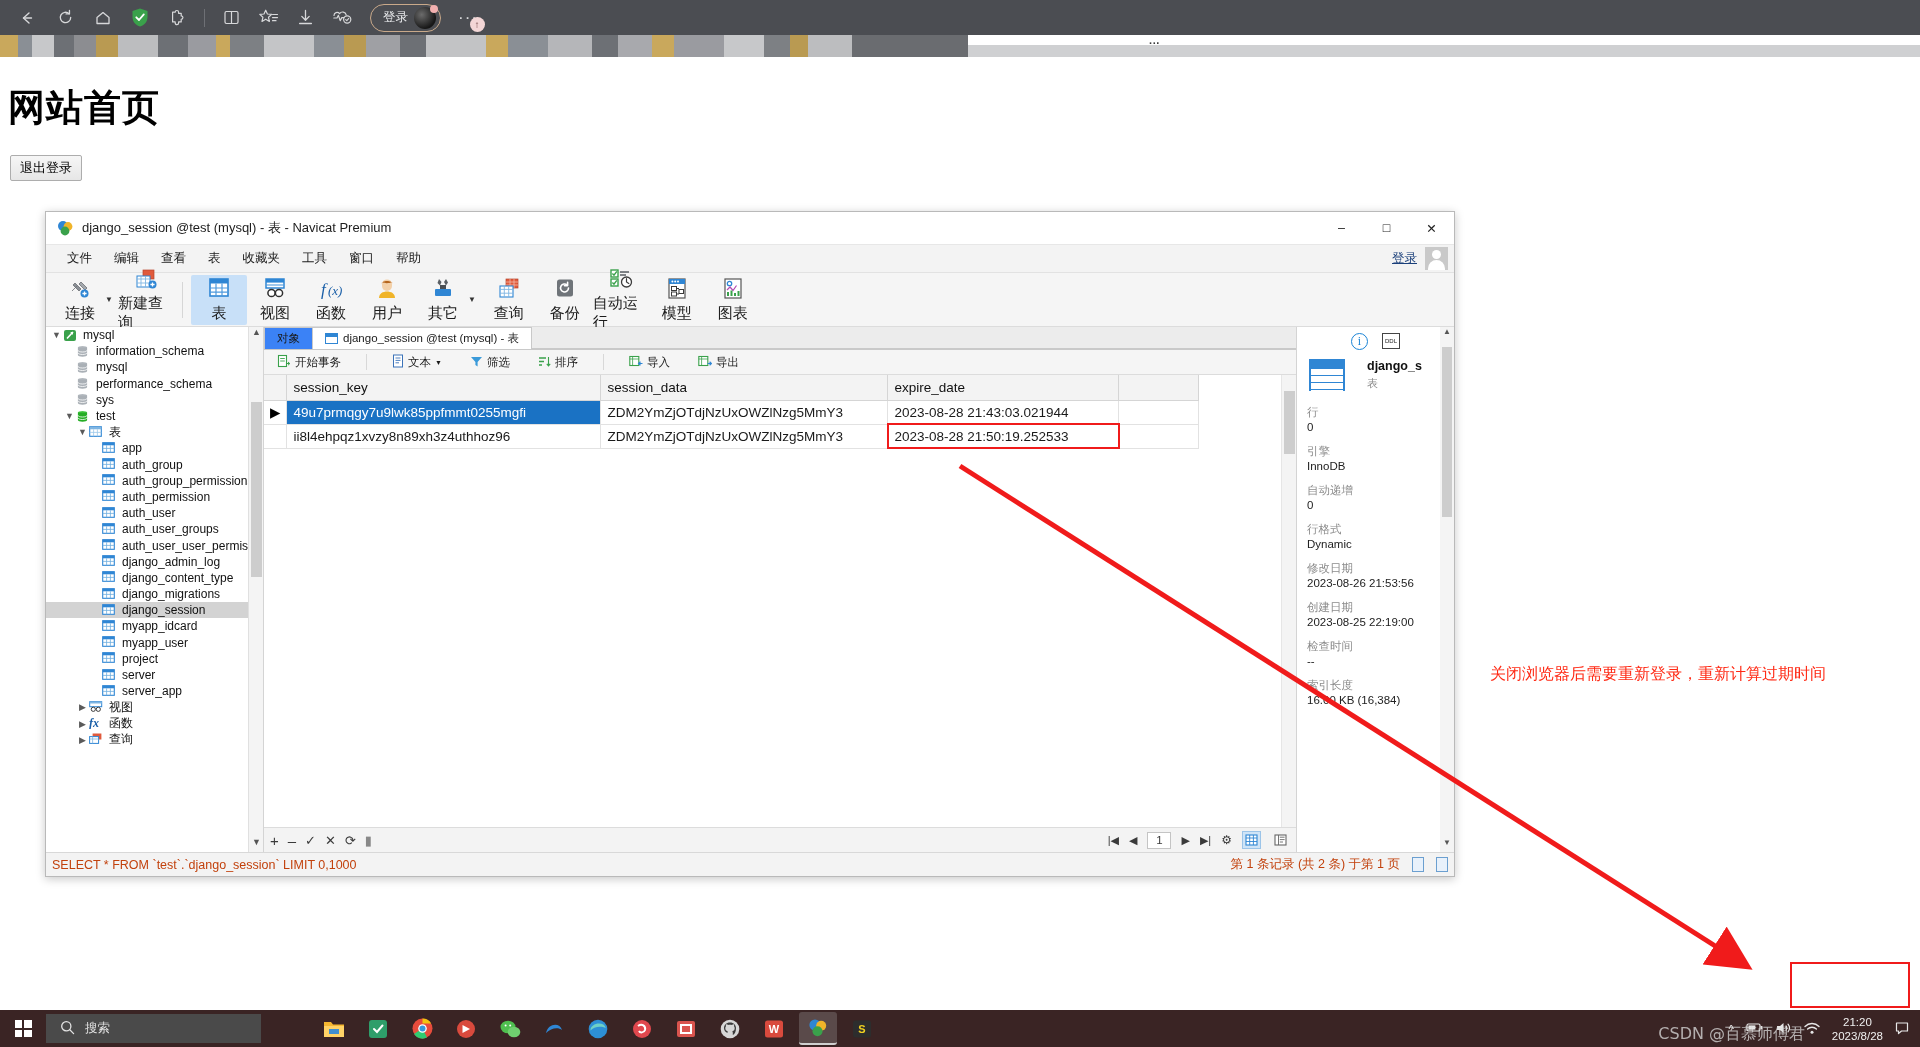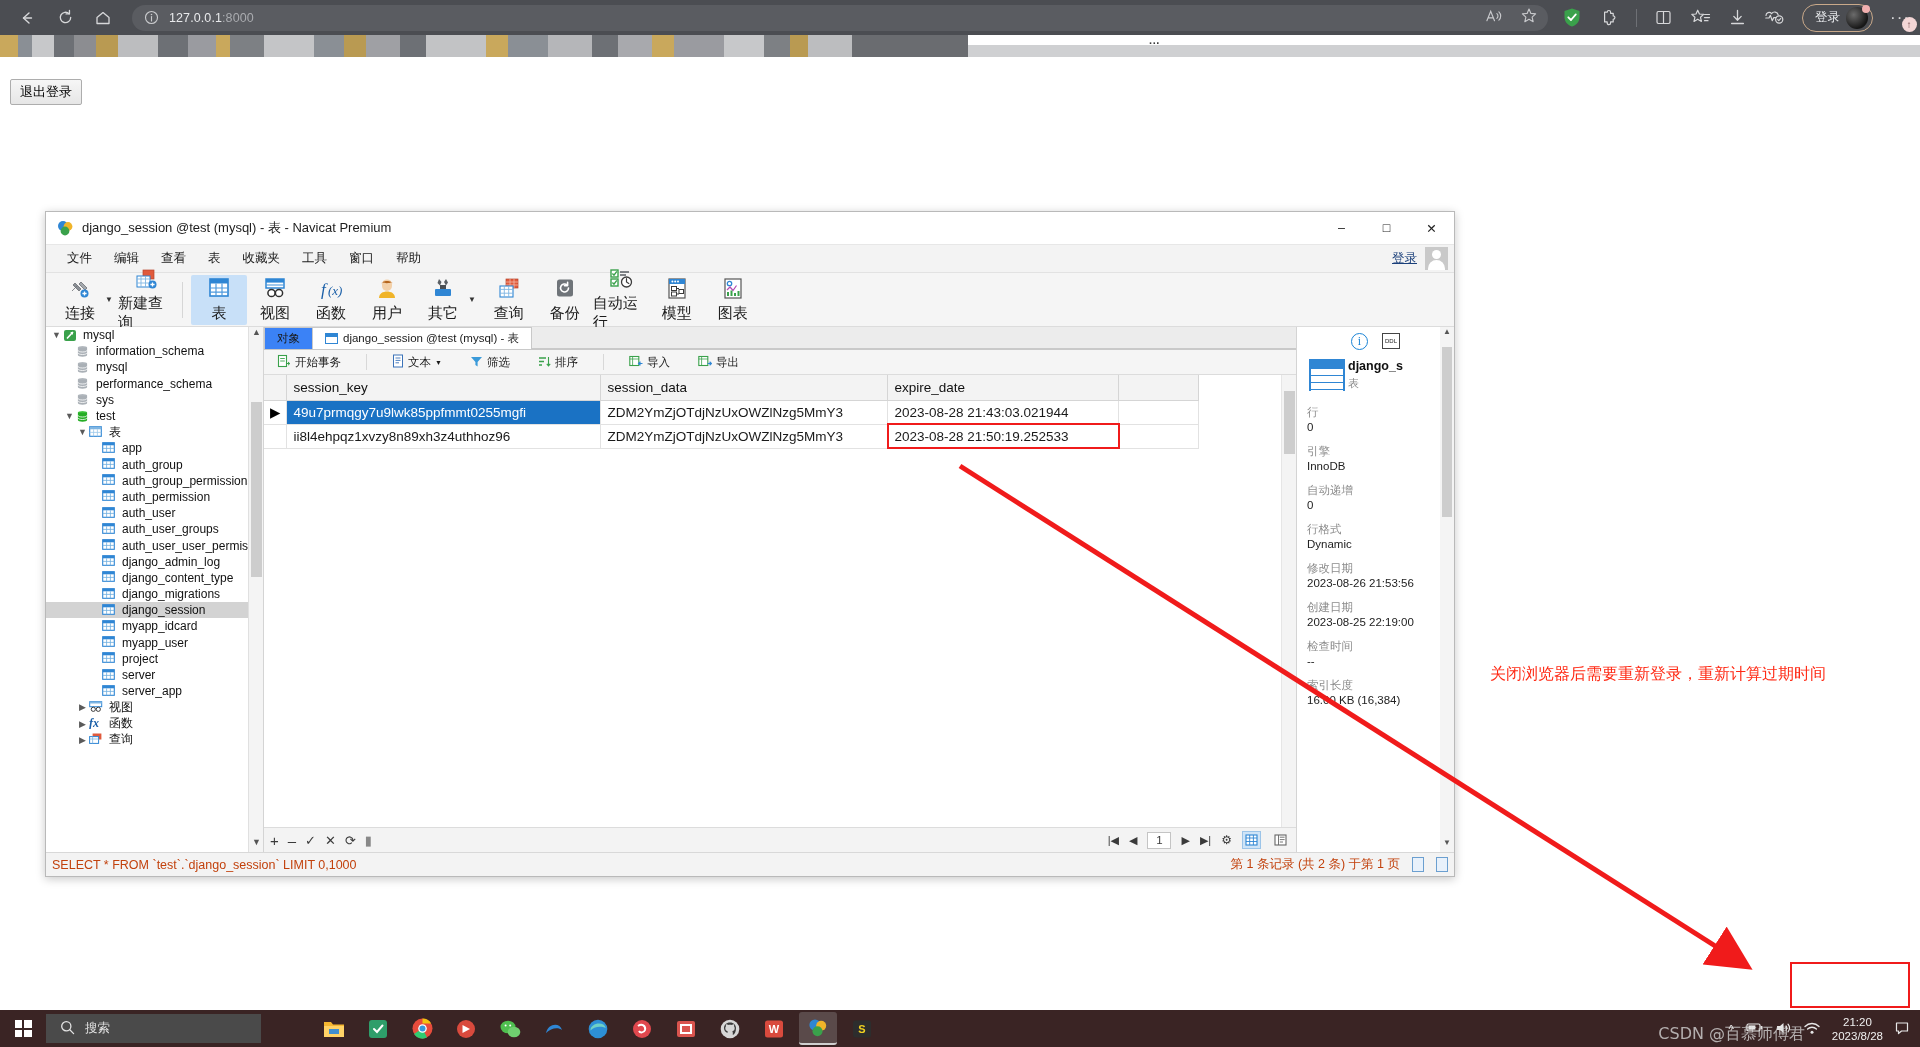--- a/index.html
+++ b/index.html
@@ -201,21 +201,21 @@
 
   
   .nv-info{
     width:158px; background:#fff; border-left:1px solid #d4d4d4; position:relative;
     padding:6px 10px 0 10px; overflow:hidden;
   }
   .info-head{ display:flex; justify-content:center; gap:14px; margin-bottom:9px;}
   .i-circ{ width:17px;height:17px;border-radius:50%;border:1.6px solid #1a84d6; color:#1a84d6;
     font-size:12px; display:flex;align-items:center;justify-content:center; font-family:"Liberation Serif",serif;}
   .ddl{ width:18px;height:16px;border:1.4px solid #444; font-size:6px; display:flex;align-items:center;justify-content:center;}
-  .info-obj{ display:flex; align-items:flex-start; gap:3px; margin:4px 0 14px 2px;}
+  .info-obj{ display:flex; align-items:flex-start; gap:22px; margin:4px 0 14px 2px;}
   .info-bigico{ width:36px;height:32px; border:2px solid #2f86d4; background:#fff; flex:none;}
   .info-bigico .top{height:8px;background:#2f86d4;}
   .info-bigico .rows{height:22px; background:
       repeating-linear-gradient(#fff 0 6px,#2f86d4 6px 7px),
       repeating-linear-gradient(90deg,#fff 0 10px,#2f86d4 10px 11px);}
   .info-name{ font-size:12.5px; font-weight:bold; color:#111; white-space:nowrap;}
   .info-sub{ font-size:11px; color:#8c8c8c; margin-top:3px;}
   .ilab{ font-size:11.5px; color:#8c8c8c; margin-top:11px;}
   .ival{ font-size:11.5px; color:#222; margin-top:1px;}
   .info-sb{ position:absolute; right:0; top:0; width:14px;height:100%; background:#f4f4f4;}
@@ -278,43 +278,20 @@
         <path d="M14.5 9 a5.5 5.5 0 1 1 -1.7 -4" fill="none" stroke="currentColor" stroke-width="1.4" stroke-linecap="round"></path>
         <path d="M13.2 1.6 V5.2 H9.6" fill="none" stroke="currentColor" stroke-width="1.4" stroke-linecap="round" stroke-linejoin="round"></path>
       </svg>
   </div>
   <div class="nav-btn">
     <svg width="18" height="18" viewBox="0 0 18 18">
         <path d="M3 8.6 L9 3.6 L15 8.6 V14.5 H3 Z" fill="none" stroke="currentColor" stroke-width="1.3" stroke-linejoin="round"></path>
       </svg>
   </div>
 
-  <div class="url-pill">
-    <span class="url-info">
-      <svg width="15" height="15" viewBox="0 0 16 16">
-          <circle cx="8" cy="8" r="6.4" fill="none" stroke="currentColor" stroke-width="1.2"></circle>
-          <circle cx="8" cy="4.8" r="0.85" fill="currentColor"></circle>
-          <path d="M8 7 V11.6" stroke="currentColor" stroke-width="1.2" stroke-linecap="round"></path>
-        </svg>
-    </span>
-    <span class="url-text"><span>127.0.0.1</span><span class="port">:8000</span></span>
-    <span class="url-right">
-      <span class="ic" style="color:#c8c9cc">
-        <svg width="19" height="16" viewBox="0 0 20 16">
-            <path d="M2 13 L6 3 L10 13 M3.4 10 H8.6" fill="none" stroke="currentColor" stroke-width="1.2" stroke-linecap="round"></path>
-            <path d="M12.5 5.5 a3.3 3.3 0 0 1 0 5 M14.6 3.6 a6 6 0 0 1 0 8.8" fill="none" stroke="currentColor" stroke-width="1.2" stroke-linecap="round"></path>
-          </svg>
-      </span>
-      <span class="ic" style="color:#c8c9cc">
-        <svg width="18" height="17" viewBox="0 0 18 18">
-            <path d="M9 2.2 L11 6.8 L16 7.3 L12.3 10.7 L13.4 15.6 L9 13 L4.6 15.6 L5.7 10.7 L2 7.3 L7 6.8 Z" fill="none" stroke="currentColor" stroke-width="1.2" stroke-linejoin="round"></path>
-          </svg>
-      </span>
-    </span>
-  </div>
 
   <div class="browser-actions">
     <span class="ic">
       <svg width="20" height="21" viewBox="0 0 20 21">
           <path d="M10 1.5 L17.5 4 V10 C17.5 15 14 18.3 10 19.6 C6 18.3 2.5 15 2.5 10 V4 Z" fill="#3aa14b"></path>
           <path d="M6.3 10.3 L9 13 L13.8 7.4" fill="none" stroke="#fff" stroke-width="1.8" stroke-linecap="round" stroke-linejoin="round"></path>
         </svg>
     </span>
     <span class="ic">
       <svg width="20" height="20" viewBox="0 0 20 20">
@@ -386,20 +363,21 @@
   <div class="blk" style="left:674px;width:50px;background:#9a9ba0"></div>
   <div class="blk" style="left:724px;width:40px;background:#c7c8ca"></div>
   <div class="blk" style="left:764px;width:26px;background:#7d8084"></div>
   <div class="blk" style="left:790px;width:18px;background:#b99a52"></div>
   <div class="blk" style="left:808px;width:44px;background:#bcbdbf"></div>
   <div class="tail" style="width:952px;right:0;"></div>
   <div class="ellip">···</div>
 </div>
 
 <div class="page">
+  <div class="page-title">网站首页</div>
   <button class="logout-btn">退出登录</button>
 </div>
 
 <div class="navicat">
 
   <div class="nv-title">
     <span class="nv-logo">
       <svg width="17" height="17" viewBox="0 0 17 17">
         <circle cx="6" cy="6" r="5" fill="#2f86d4"></circle>
         <circle cx="11" cy="6.5" r="4.4" fill="#f0b429"></circle>

